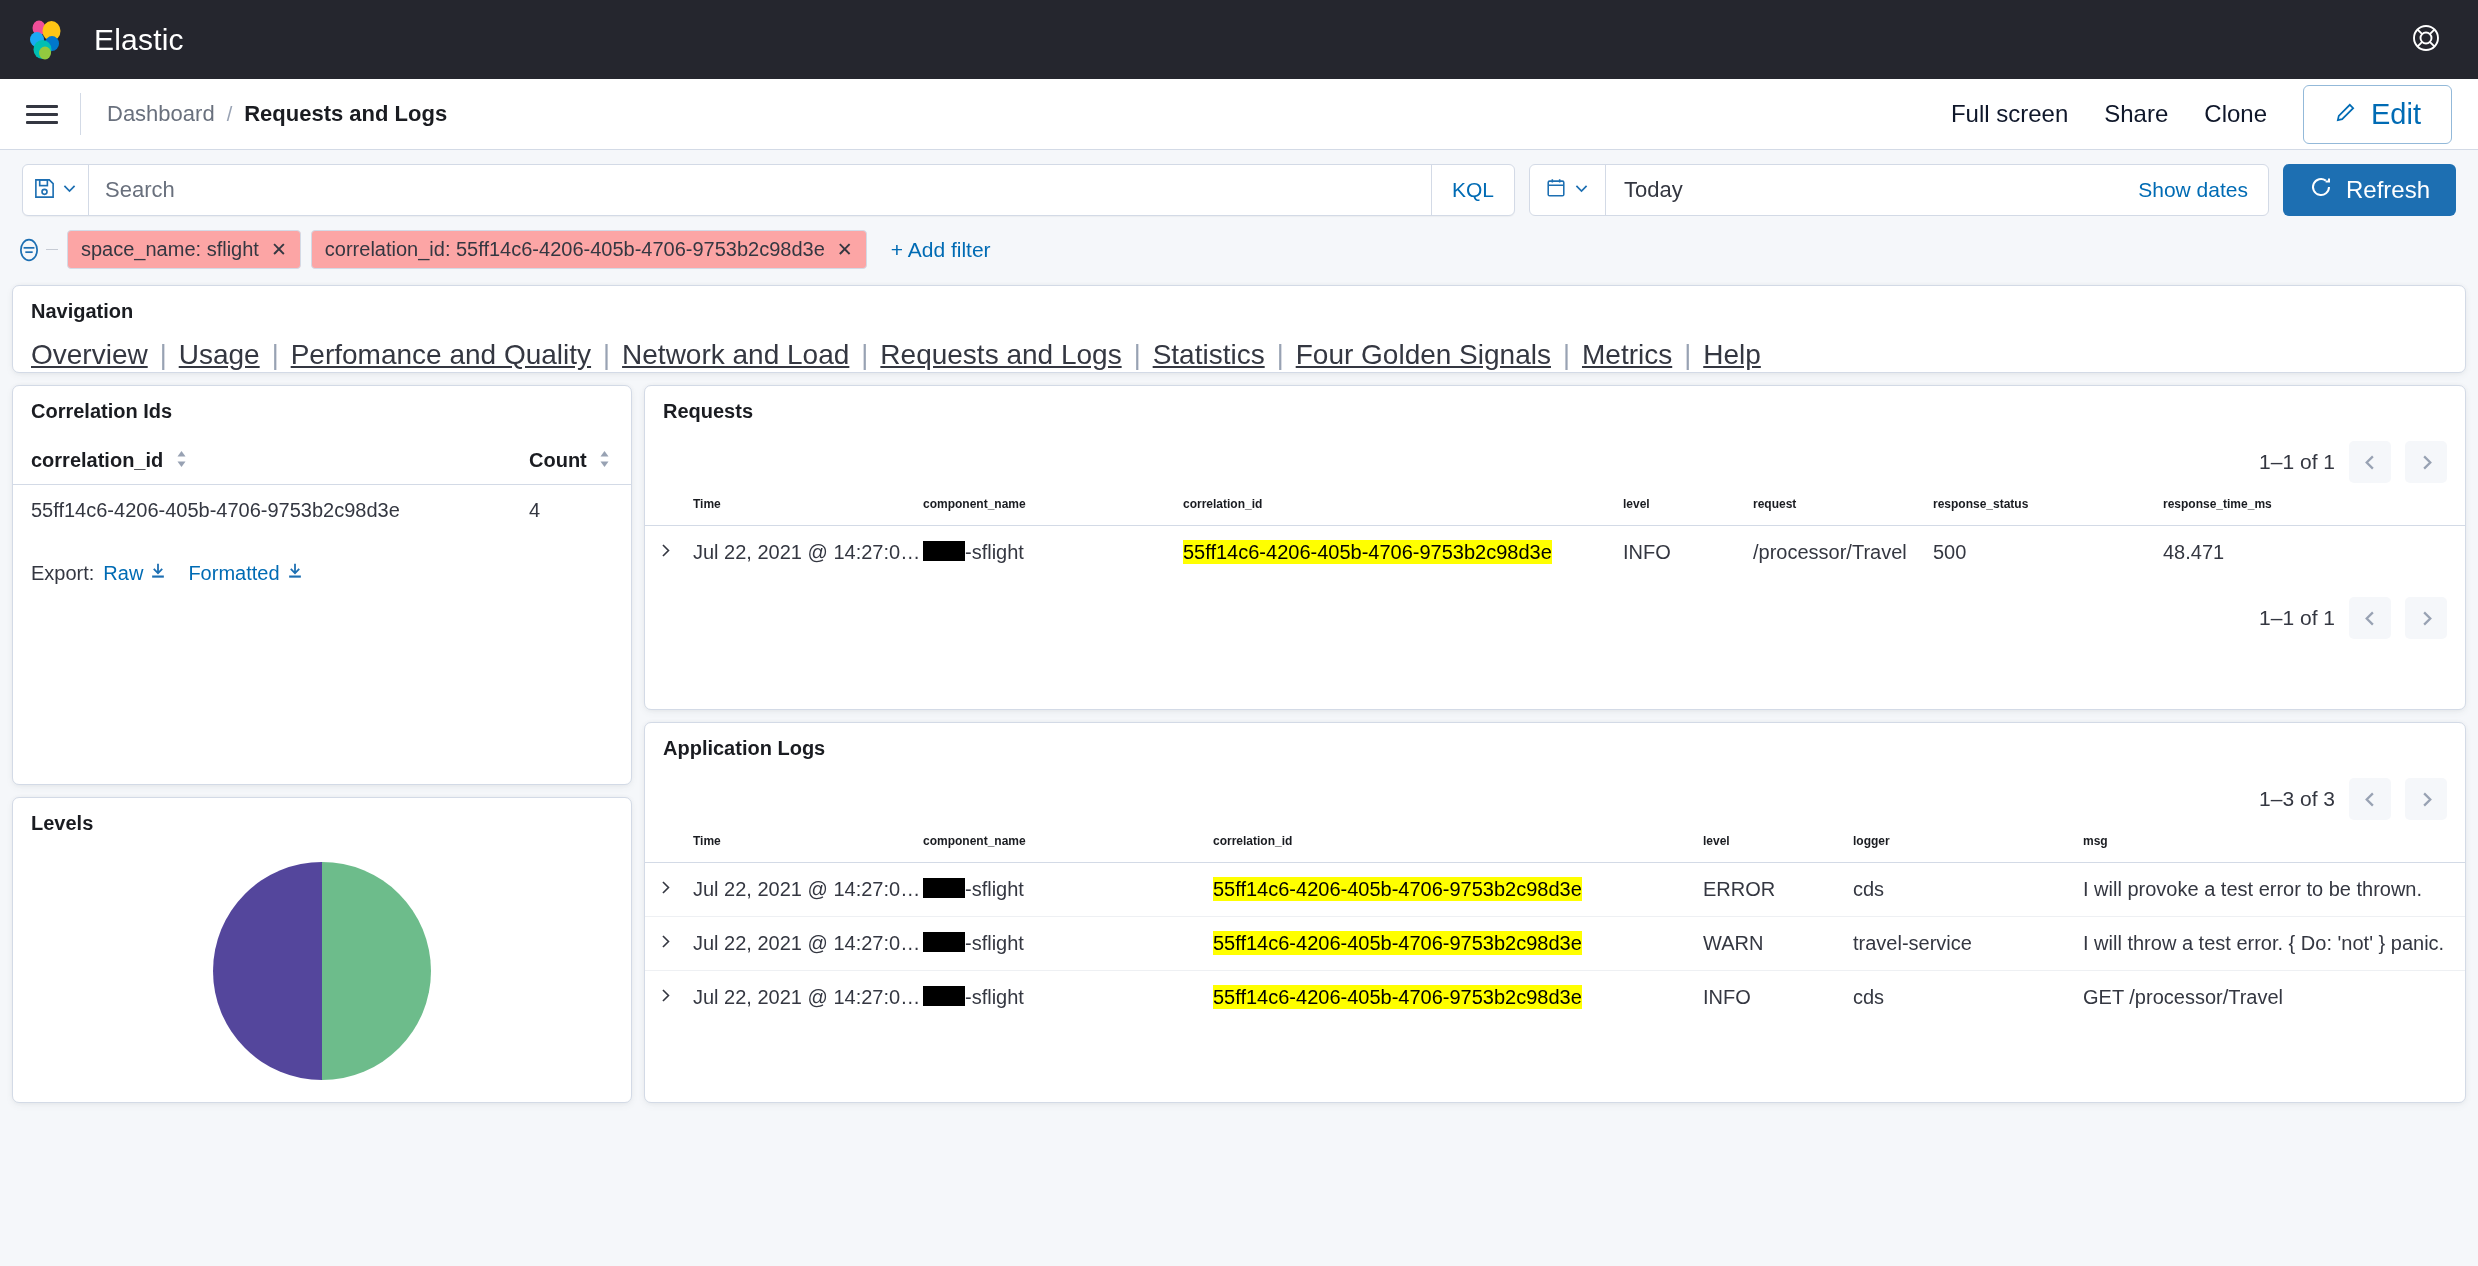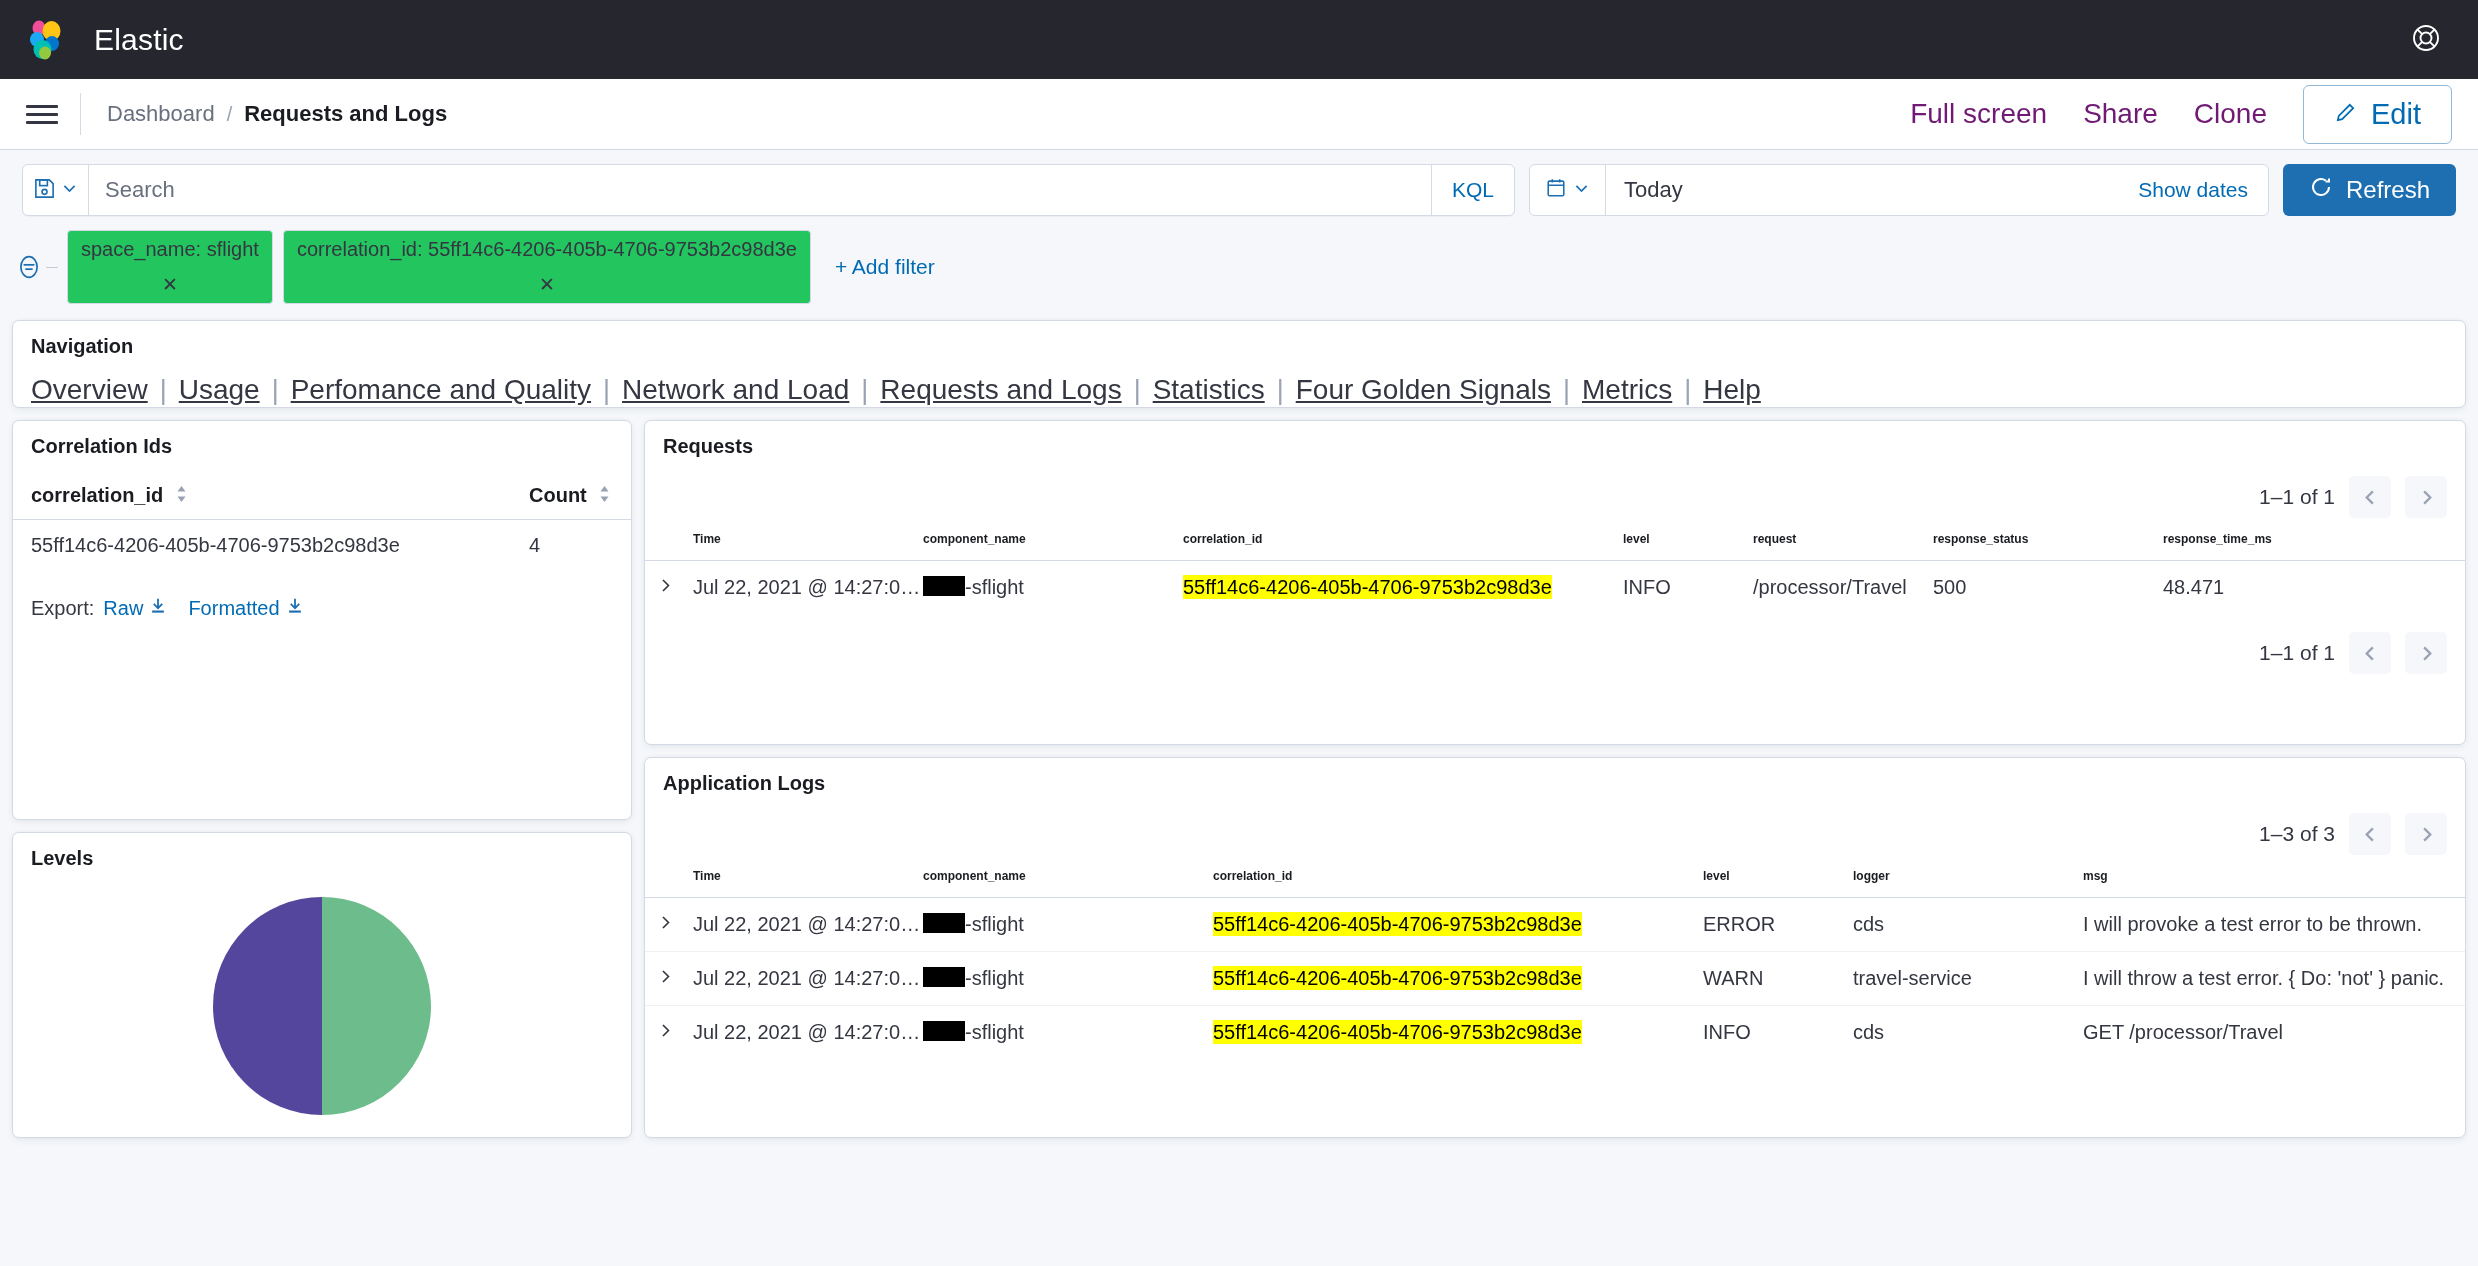--- a/index.html
+++ b/index.html
@@ -36,21 +36,21 @@
     position: relative;
   }
   .hamburger { width: 32px; height: 32px; display:flex; flex-direction:column; justify-content:center; gap:5px; cursor:pointer; }
   .hamburger i { display:block; height: 3px; background: #343741; border-radius:1px; }
   .crumb-divider { width: 1px; height: 42px; background: #d3dae6; margin: 0 26px 0 22px; }
   .crumbs { display: flex; align-items: center; gap: 12px; font-size: 22px; }
   .crumb-link { color: #69707d; cursor: pointer; }
   .crumb-sep { color: #98a2b3; font-size: 20px; }
   .crumb-current { color: #1a1c21; font-weight: 700; }
   .crumb-actions { margin-left: auto; display: flex; align-items: center; gap: 36px; }
-  .crumb-action { color: #701a75; font-size: 28px; cursor: pointer; }
+  .crumb-action { color: #0f172a; font-size: 24px; cursor: pointer; }
   .edit-btn {
     border: 1px solid #93b9d9;
     border-radius: 6px;
     color: #006bb4;
     font-size: 29px;
     padding: 12px 30px;
     display: flex; align-items: center; gap: 14px;
     background: #ffffff;
     cursor: pointer;
   }
@@ -118,29 +118,28 @@
   
   .filterbar {
     display: flex; align-items: center;
     padding: 14px 22px 14px 12px;
     gap: 0px;
   }
   .filter-toggle { width: 34px; display:flex; align-items:center; justify-content:center; cursor:pointer; }
   .filter-dash { width: 12px; height: 1px; background: #c6cbd4; }
   .filter-pill {
     display: flex; align-items: center; gap: 12px;
-    background: #22c55e;
+    background: #fca5a5;
     border: 1px solid #d3dae6;
     border-radius: 4px;
     padding: 7px 13px;
     font-size: 20px;
     color: #343741;
     margin-right: 10px;
     cursor: pointer;
-    flex-direction: column;
   }
   .pill-x { color: #343741; font-size: 19px; cursor:pointer; }
   .add-filter { color: #006bb4; font-size: 21px; margin-left: 14px; cursor: pointer; }
 
   
   .panel {
     background: #ffffff;
     border: 1px solid #d3dae6;
     border-radius: 7px;
     box-shadow: 0 .9px 4px -1px rgba(69,78,92,.08), 0 2.6px 8px -1px rgba(69,78,92,.06);

